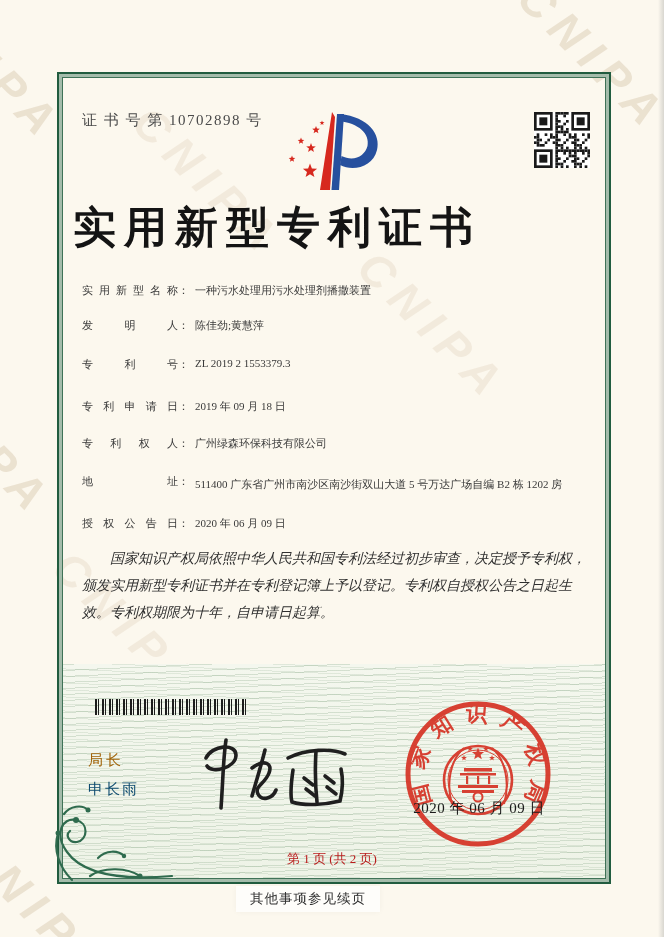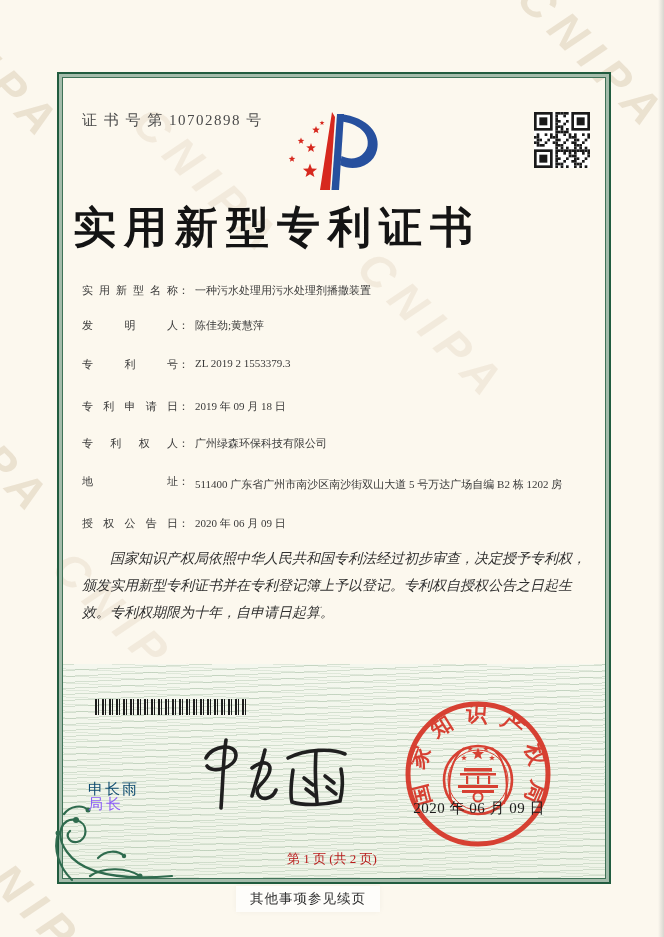--- a/index.html
+++ b/index.html
@@ -42,21 +42,21 @@
   .guilloche{left:63px;top:664px;width:542px;height:214px;z-index:2;
     background:
       repeating-linear-gradient(177.5deg,rgba(128,162,128,0.28) 0 1px,rgba(0,0,0,0) 1px 6px),
       repeating-linear-gradient(182.5deg,rgba(128,162,128,0.18) 0 1px,rgba(0,0,0,0) 1px 7px),
       linear-gradient(#f4f7ee,#eef3e7);}
   .barcode{left:95px;top:699px;width:152px;height:16px;z-index:3;
     background:
       repeating-linear-gradient(90deg,#1d1d1d 0 2px,rgba(0,0,0,0) 2px 3px,#1d1d1d 3px 4px,
         rgba(0,0,0,0) 4px 7px,#1d1d1d 7px 9px,rgba(0,0,0,0) 9px 10px,
         #1d1d1d 10px 11px,rgba(0,0,0,0) 11px 14px);}
-  .signer-title{left:88px;top:795px;font-size:15px;color:#8b5cf6;letter-spacing:3px;z-index:4;}
+  .signer-title{left:88px;top:751px;font-size:15px;color:#a16207;letter-spacing:3px;z-index:4;}
   .signer-name{left:88px;top:780px;font-size:15px;color:#0c4a6e;letter-spacing:2px;z-index:4;}
   .signature{left:192px;top:728px;z-index:4;}
   .ornament{left:42px;top:788px;z-index:3;}
   
   .seal{left:400px;top:696px;z-index:4;opacity:0.93;}
   .seal-date{left:398px;top:799px;width:162px;text-align:center;font-size:15px;
              color:#1b1b1b;letter-spacing:0.5px;z-index:5;white-space:nowrap;}
   .page-info{left:57px;top:850px;width:550px;text-align:center;font-size:13px;
              color:#b91c1c;z-index:4;}
   .footer-note{left:0;top:886px;width:616px;text-align:center;z-index:3;}

